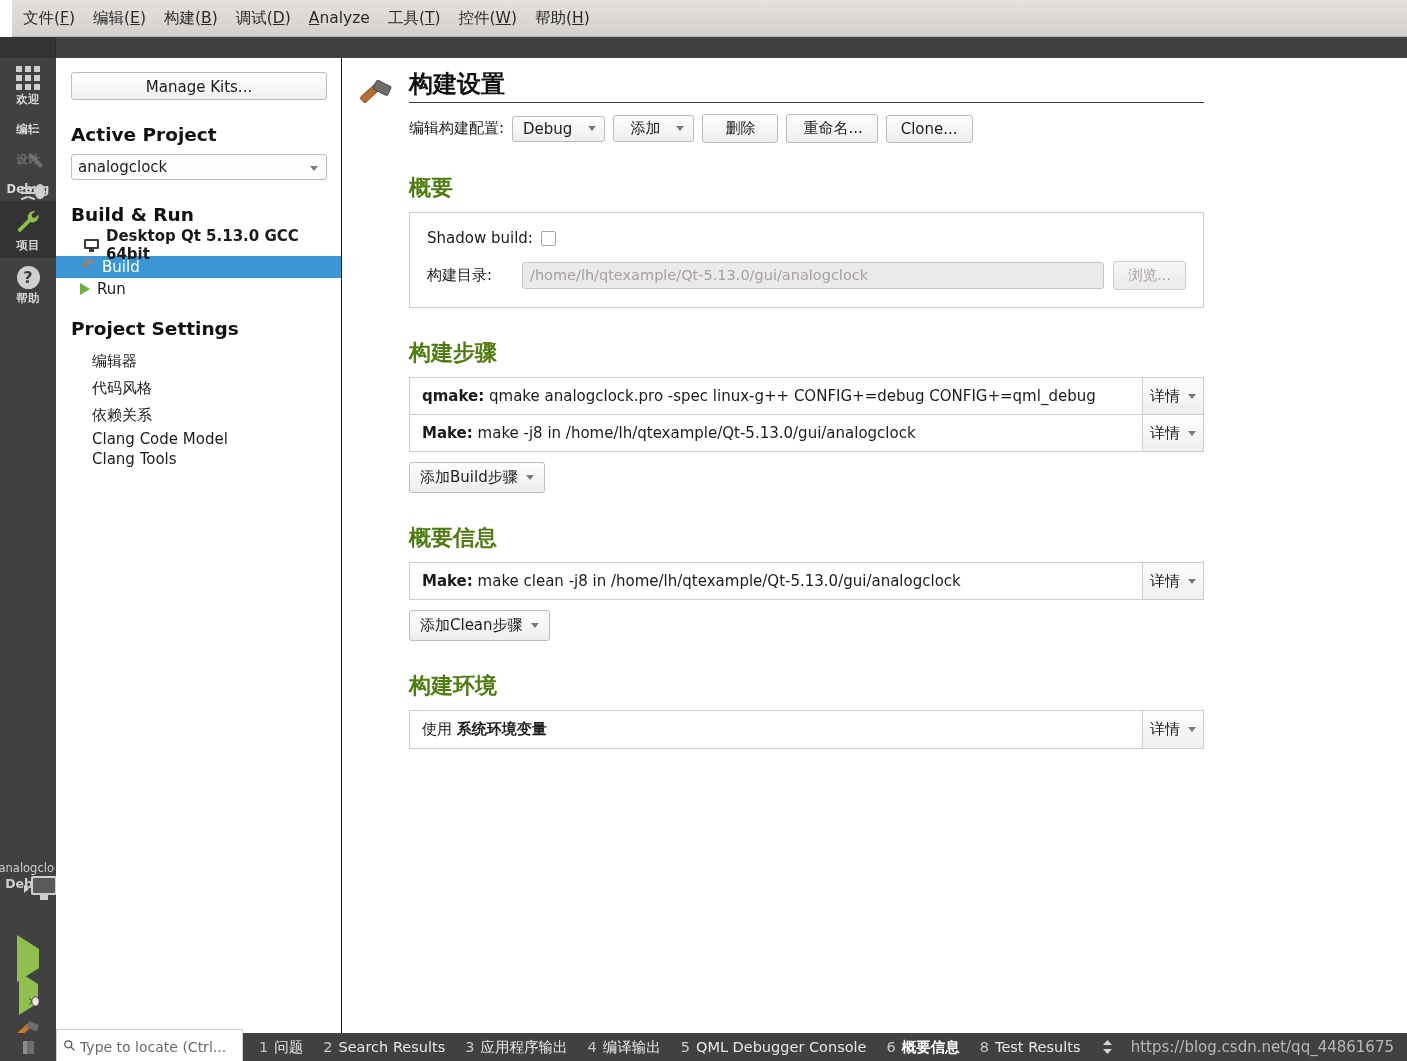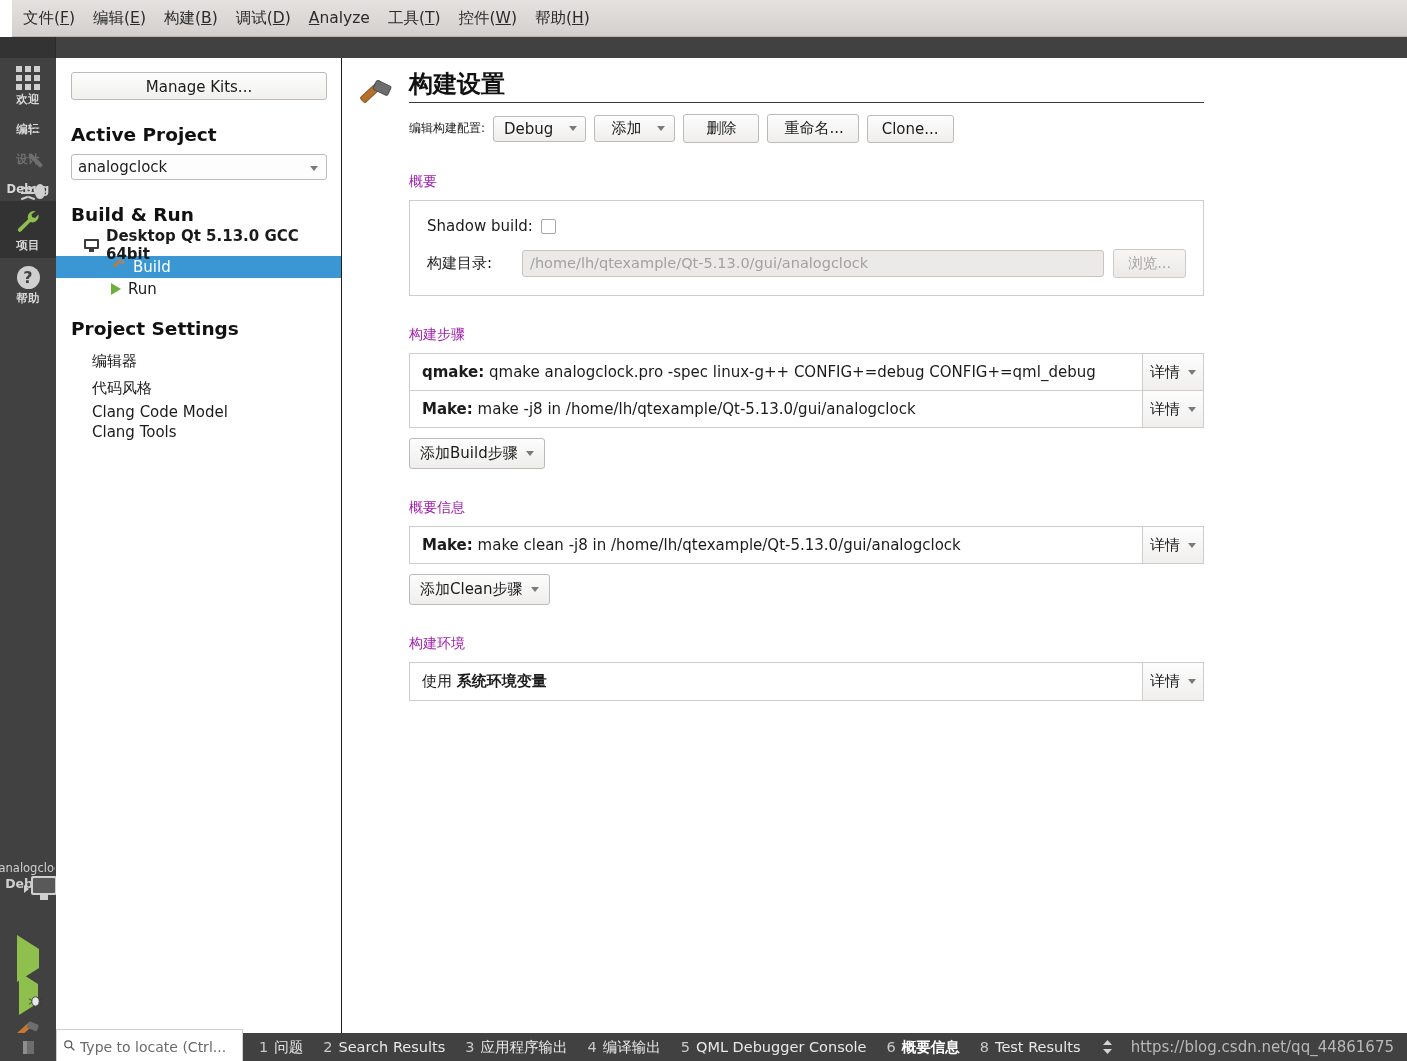--- a/index.html
+++ b/index.html
@@ -230,21 +230,21 @@
   }
   .tree { margin-top: 6px; }
   .tree-row {
     display: flex; align-items: center;
     height: 22px; padding-left: 28px;
     font-size: 15px; color: #1b1b1b;
     cursor: default;
     margin: 0 -15px; padding-right: 15px;
   }
   .tree-row.kit { font-weight: bold; padding-left: 28px; }
-  .tree-row.child { padding-left: 55px; }
+  .tree-row.child { padding-left: 24px; }
   .tree-row.sel { background: #3a97d4; color: #ffffff; }
   .tree-row.dim { color: #9a9a9a; }
   .tree-row .tlabel { margin-left: 7px; }
 
   .mini-monitor { position: relative; width: 15px; height: 13px; flex: 0 0 auto;}
   .mini-monitor .s { position:absolute; left:0; top:0; width:15px; height:10px; border:2px solid #3c3c3c; border-radius:1px; background:#fff;}
   .mini-monitor .b { position:absolute; left:5px; top:10px; width:5px; height:3px; background:#3c3c3c;}
   .mini-monitor.dim .s { border-color:#a9a9a9; }
   .mini-monitor.dim .b { background:#a9a9a9; }
   .mini-tri {
@@ -281,38 +281,38 @@
     width: 795px;
   }
   .hammer-big {
     position: absolute; left: 12px; top: 5px;
     width: 44px; height: 44px;
   }
   .toolrow {
     display: flex; align-items: center; gap: 8px;
     margin: 11px 0 0 66px;
   }
-  .toolrow .lbl { font-size: 12px; color: #1b1b1b; }
+  .toolrow .lbl { font-size: 15px; color: #1b1b1b; }
   .qbtn {
     background: linear-gradient(to bottom,#fdfdfd 0%,#efeeed 100%);
     border: 1px solid #bdbab7; border-radius: 3px;
     font-size: 15px; color: #1b1b1b; font-family: inherit;
     padding: 4px 13px; cursor: default; white-space: nowrap;
     display: flex; align-items: center; gap: 9px;
   }
   .qbtn .caret {
     border-top: 5px solid #7c7a78;
     border-left: 4px solid transparent;
     border-right: 4px solid transparent;
     display: inline-block;
   }
   .qbtn.combo-like { padding: 3px 8px 3px 10px; gap: 16px; }
 
   .h2 {
-    font-size: 14px; font-weight: normal; color: #a21caf;
+    font-size: 22px; font-weight: bold; color: #4d7c0f;
     margin: 30px 0 9px 66px;
   }
   .panel {
     margin-left: 66px;
     width: 795px;
     border: 1px solid #cfcdca;
     background: #ffffff;
     padding: 16px 17px 17px 17px;
   }
   .row-cb { display: flex; align-items: center; gap: 8px; }
@@ -560,20 +560,21 @@
       <div class="tree-row child">
         <span class="mini-tri"></span>
         <span class="tlabel">Run</span>
       </div>
     </div>
 
     <div class="sec-title" style="margin-top:18px;">Project Settings</div>
 
     <div class="ps-item">编辑器</div>
     <div class="ps-item">代码风格</div>
+    <div class="ps-item">依赖关系</div>
     <div class="ps-item tight">Clang Code Model</div>
     <div class="ps-item tight">Clang Tools</div>
   </div>
 
   <div class="content">
 
     <div class="page-head">
       <span class="hammer-big">
         <svg width="44" height="44" viewBox="0 0 44 44">
           <rect x="5" y="22" width="26" height="7" rx="1.5" fill="#b4702d" stroke="#8c5622" stroke-width="1" transform="rotate(-43 5 22)"></rect>

